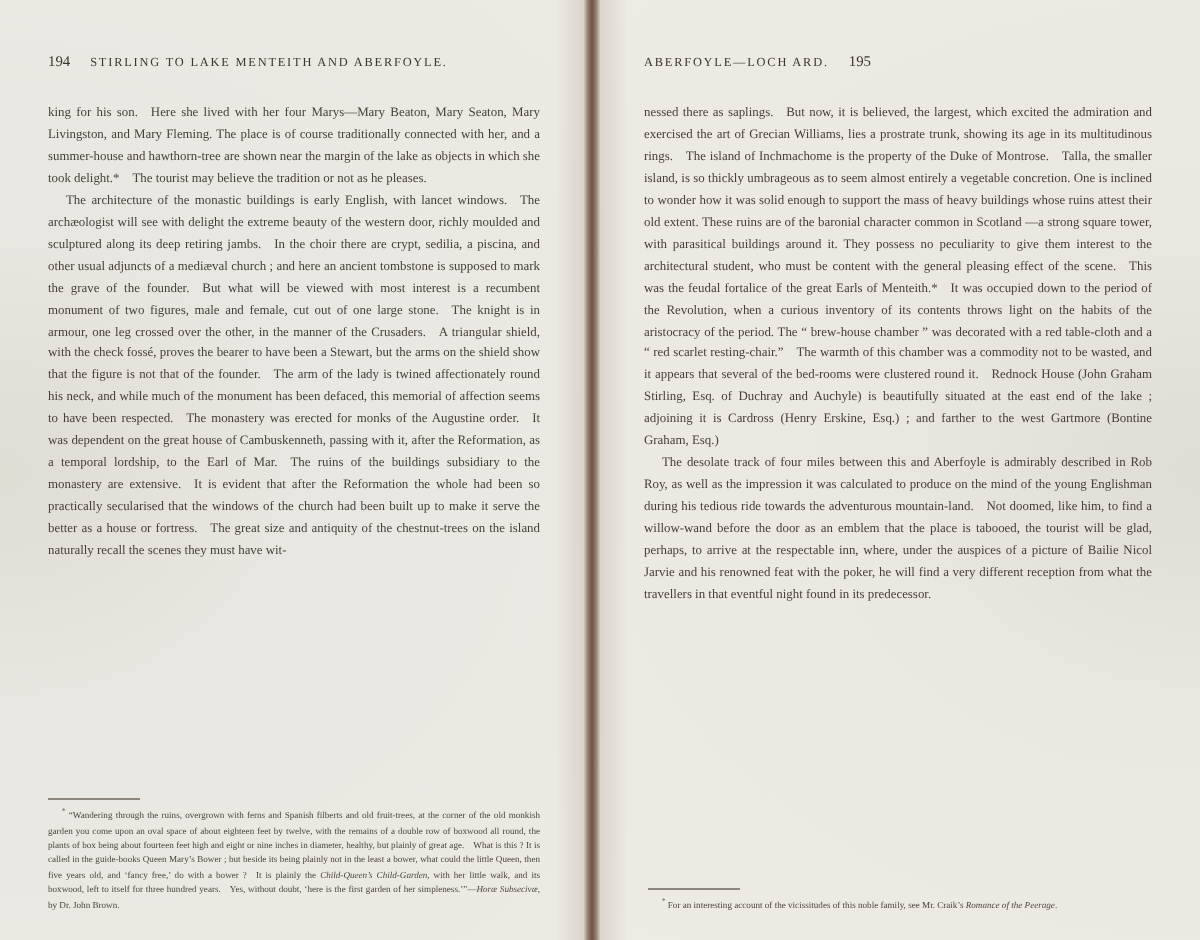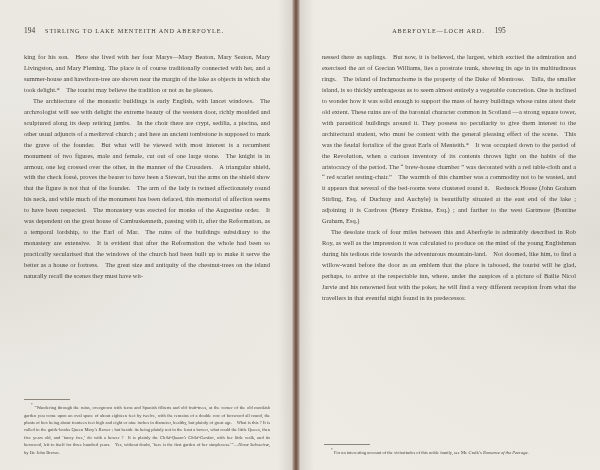--- a/index.html
+++ b/index.html
@@ -73,21 +73,21 @@
     letter-spacing: 0.9px;
     color: #3b3730;
     height: 14px;
     margin-bottom: 12px;
     white-space: nowrap;
   }
   .running-head.left {
     justify-content: flex-start;
   }
   .running-head.right {
-    justify-content: center;
+    justify-content: flex-start;
   }
   .folio {
     font-size: 7.4px;
     font-variant: normal;
     letter-spacing: 0;
     color: #3b3730;
   }
   .head-title {
     font-size: 6.2px;
   }

